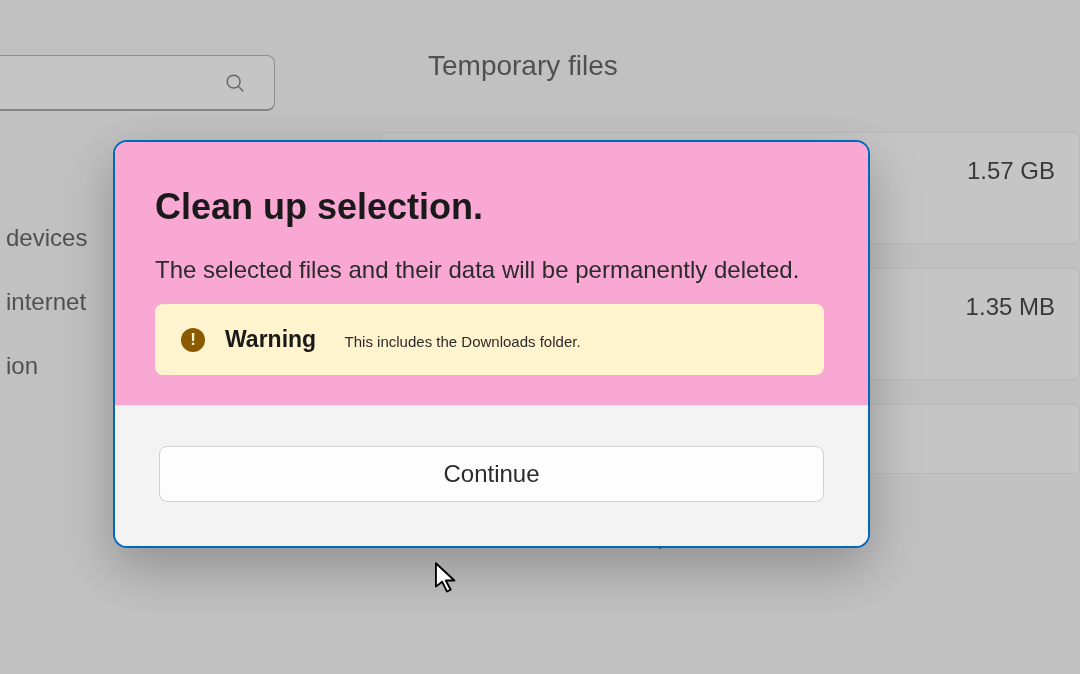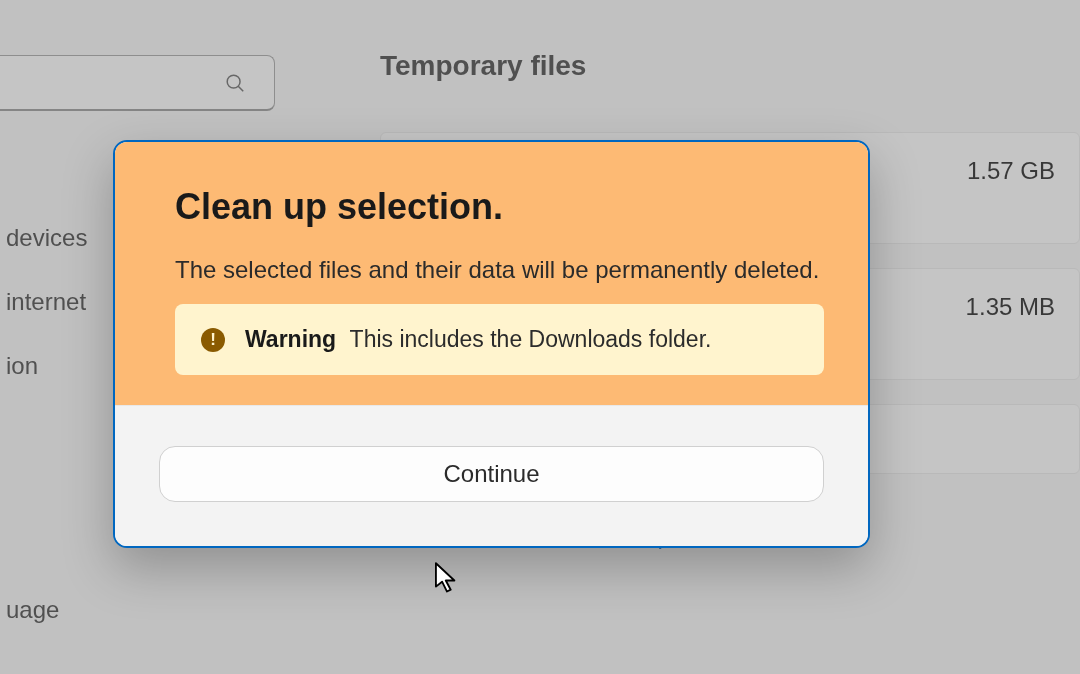--- a/index.html
+++ b/index.html
@@ -55,22 +55,23 @@
     }
     .main {
       flex: 1;
       padding-top: 50px;
       padding-left: 40px;
       background: #f4f4f4;
     }
     .main-title {
       font-size: 28px;
       color: #2b2b2b;
-      font-weight: 700;
+      font-weight: 400;
       margin-bottom: 50px;
+      margin-left: 48px;
     }
     .card {
       background: #fbfbfb;
       border: 1px solid #e6e6e6;
       border-radius: 6px;
       padding: 24px 24px;
       margin-bottom: 24px;
       max-width: 730px;
     }
     .card .size {
@@ -98,22 +99,22 @@
       top: 140px;
       width: 757px;
       background: #ffffff;
       border: 2px solid #0067c0;
       border-radius: 14px;
       z-index: 10;
       box-shadow: 0 20px 50px rgba(0,0,0,0.25);
       overflow: hidden;
     }
     .dialog-body {
-      padding: 44px 44px 30px 60px;
-      background: #fdba74;
+      padding: 44px 44px 30px 40px;
+      background: #f9a8d4;
     }
     .dialog-title {
       font-size: 36px;
       font-weight: 600;
       color: #1a1a1a;
       margin-bottom: 28px;
     }
     .dialog-text {
       font-size: 24px;
       color: #2b2b2b;
@@ -137,38 +138,38 @@
       align-items: center;
       justify-content: center;
       font-weight: 700;
       font-size: 17px;
       flex-shrink: 0;
     }
     .warning-label {
       font-size: 23px;
       font-weight: 600;
       color: #1a1a1a;
-      margin-right: 9px;
+      margin-right: 24px;
     }
     .warning-text {
-      font-size: 23px;
+      font-size: 15px;
       color: #2b2b2b;
     }
     .dialog-footer {
       background: #f3f3f3;
       padding: 40px 44px 44px 44px;
       display: flex;
       gap: 20px;
       border-top: 1px solid #e8e8e8;
     }
     .dlg-btn {
       flex: 1;
       height: 56px;
       border: 1px solid #d0d0d0;
-      border-radius: 16px;
+      border-radius: 8px;
       background: #fdfdfd;
       font-size: 24px;
       color: #2b2b2b;
       cursor: pointer;
       font-family: inherit;
     }
     .cursor {
       position: absolute;
       left: 434px;
       top: 562px;
@@ -187,21 +188,20 @@
         <svg width="22" height="22" viewBox="0 0 24 24" fill="none" stroke="#555" stroke-width="1.6">
           <circle cx="10.5" cy="10.5" r="7"></circle>
           <line x1="21" y1="21" x2="15.5" y2="15.5"></line>
         </svg>
       </span>
     </div>
     <div class="sidebar-items">
       <div class="sidebar-item">devices</div>
       <div class="sidebar-item">internet</div>
       <div class="sidebar-item">ion</div>
-      <div class="sidebar-item" style="margin-top:180px">uage</div>
     </div>
   </div>
 
   <div class="main">
     <div class="main-title">Temporary files</div>
 
     <div class="card">
       <div class="size">1.57 GB</div>
       <div class="desc">ersonal Downloads elete everything. e Sense</div>
     </div>

